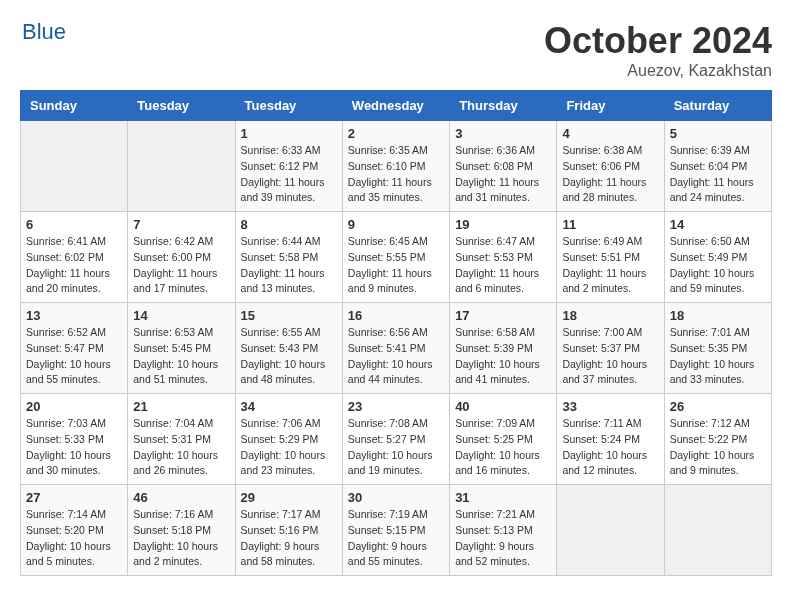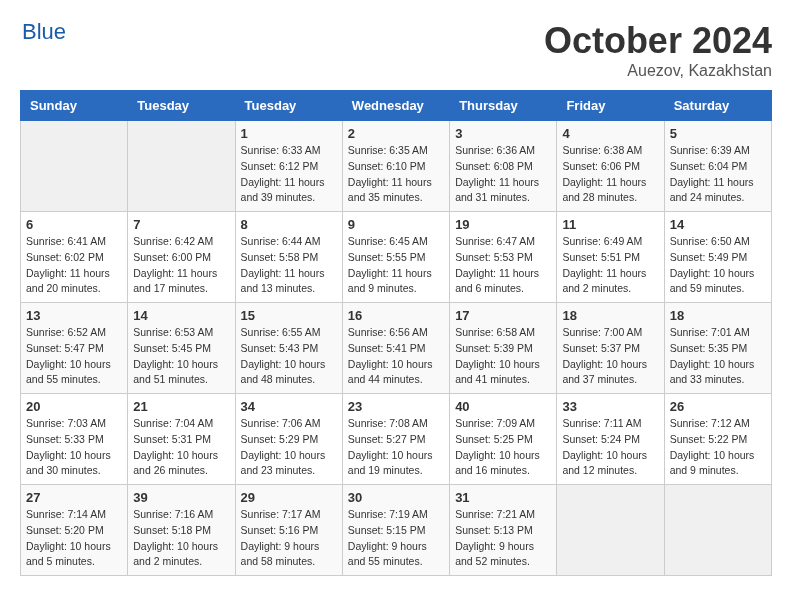--- a/index.html
+++ b/index.html
@@ -221,21 +221,21 @@
           <span class="day-num">26</span>
           <div class="day-info">Sunrise: 7:12 AM<br>Sunset: 5:22 PM<br>Daylight: 10 hours and 9 minutes.</div>
         </td>
       </tr>
       <tr>
         <td>
           <span class="day-num">27</span>
           <div class="day-info">Sunrise: 7:14 AM<br>Sunset: 5:20 PM<br>Daylight: 10 hours and 5 minutes.</div>
         </td>
         <td>
-          <span class="day-num">39</span>
+          <span class="day-num">46</span>
           <div class="day-info">Sunrise: 7:16 AM<br>Sunset: 5:18 PM<br>Daylight: 10 hours and 2 minutes.</div>
         </td>
         <td>
           <span class="day-num">29</span>
           <div class="day-info">Sunrise: 7:17 AM<br>Sunset: 5:16 PM<br>Daylight: 9 hours and 58 minutes.</div>
         </td>
         <td>
           <span class="day-num">30</span>
           <div class="day-info">Sunrise: 7:19 AM<br>Sunset: 5:15 PM<br>Daylight: 9 hours and 55 minutes.</div>
         </td>

